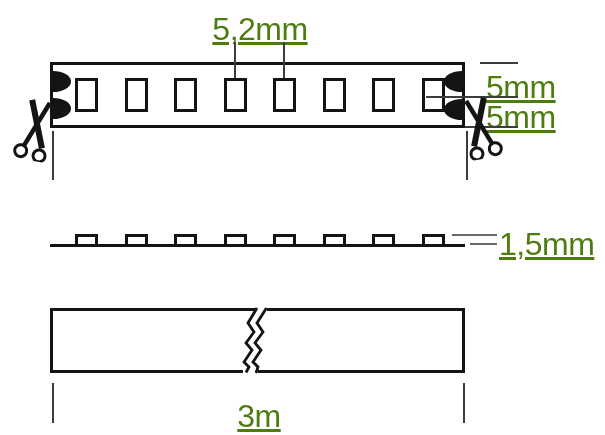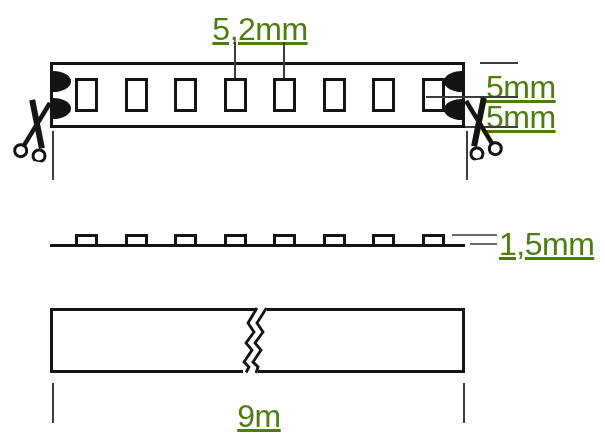--- a/index.html
+++ b/index.html
@@ -101,15 +101,15 @@
     <line x1="0" y1="5.5" x2="27" y2="5.5" stroke="#141414" stroke-width="3"></line>
     <line x1="37" y1="5.5" x2="50" y2="5.5" stroke="#141414" stroke-width="3"></line>
     <line x1="0" y1="67.5" x2="13" y2="67.5" stroke="#141414" stroke-width="3"></line>
     <line x1="28" y1="67.5" x2="50" y2="67.5" stroke="#141414" stroke-width="3"></line>
     <polyline points="27,4 18,19 24,28 16,39 22,46 14,58 19,63 16,68.5" fill="none" stroke="#141414" stroke-width="2.8"></polyline>
     <polyline points="36.5,4 27,19 33,28 25,39 31,46 23,58 28,63 26,69" fill="none" stroke="#141414" stroke-width="2.8"></polyline>
   </svg>
 
   <div class="vline" style="left:52px;top:383px;height:40px;"></div>
   <div class="vline" style="left:463px;top:383px;height:40px;"></div>
-  <div class="label center" style="left:194px;top:400px;width:130px;">9m</div>
+  <div class="label center" style="left:194px;top:400px;width:130px;">3m</div>
 
 </div>
 
 </body></html>

